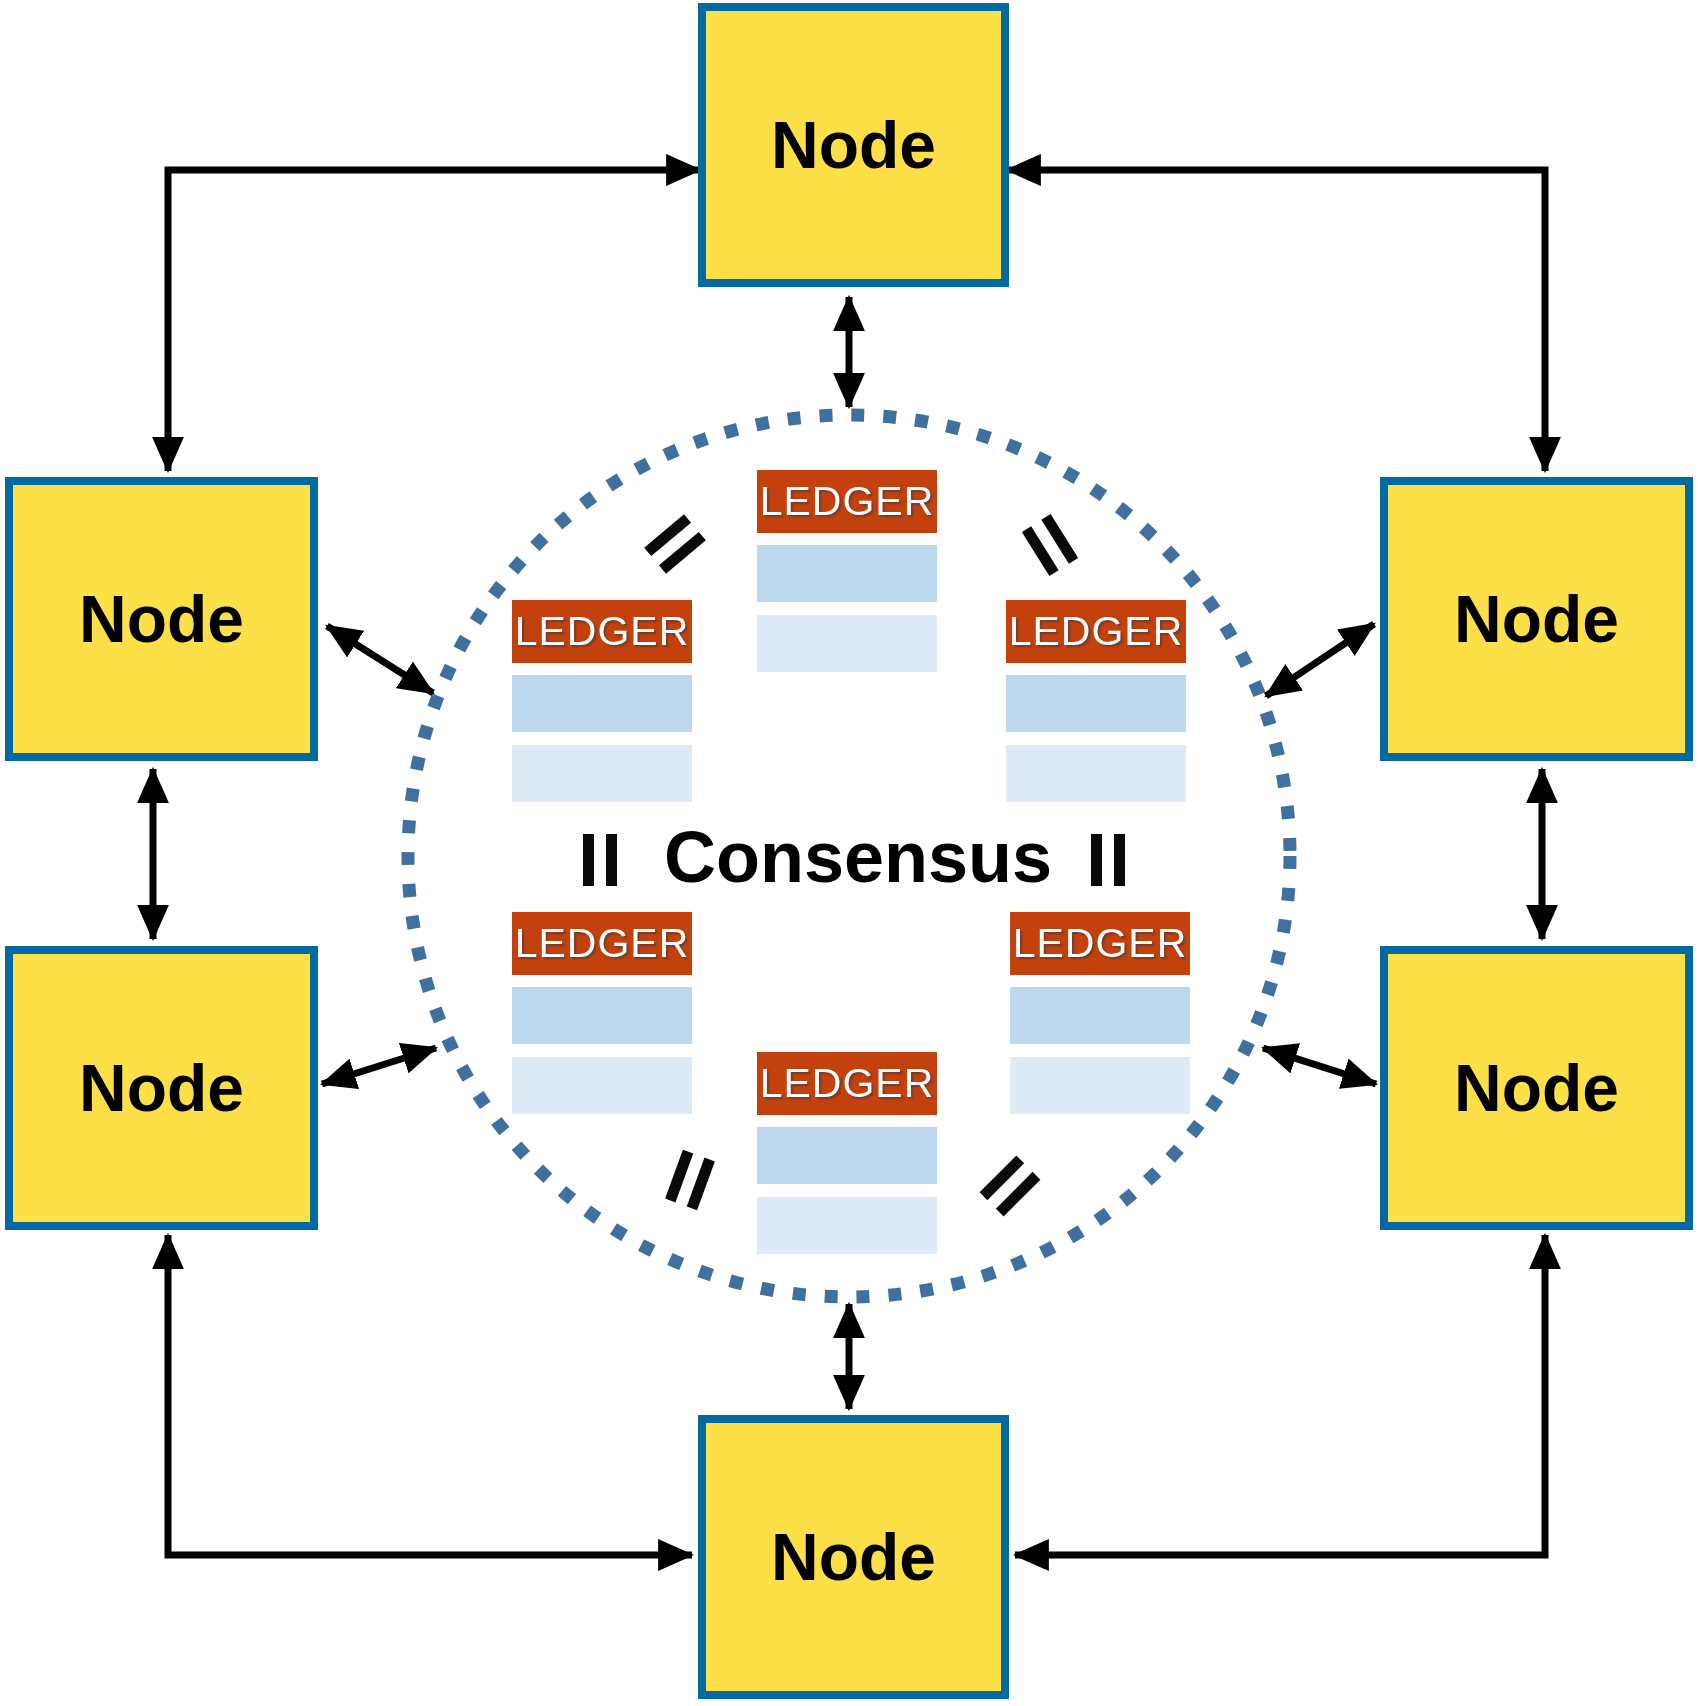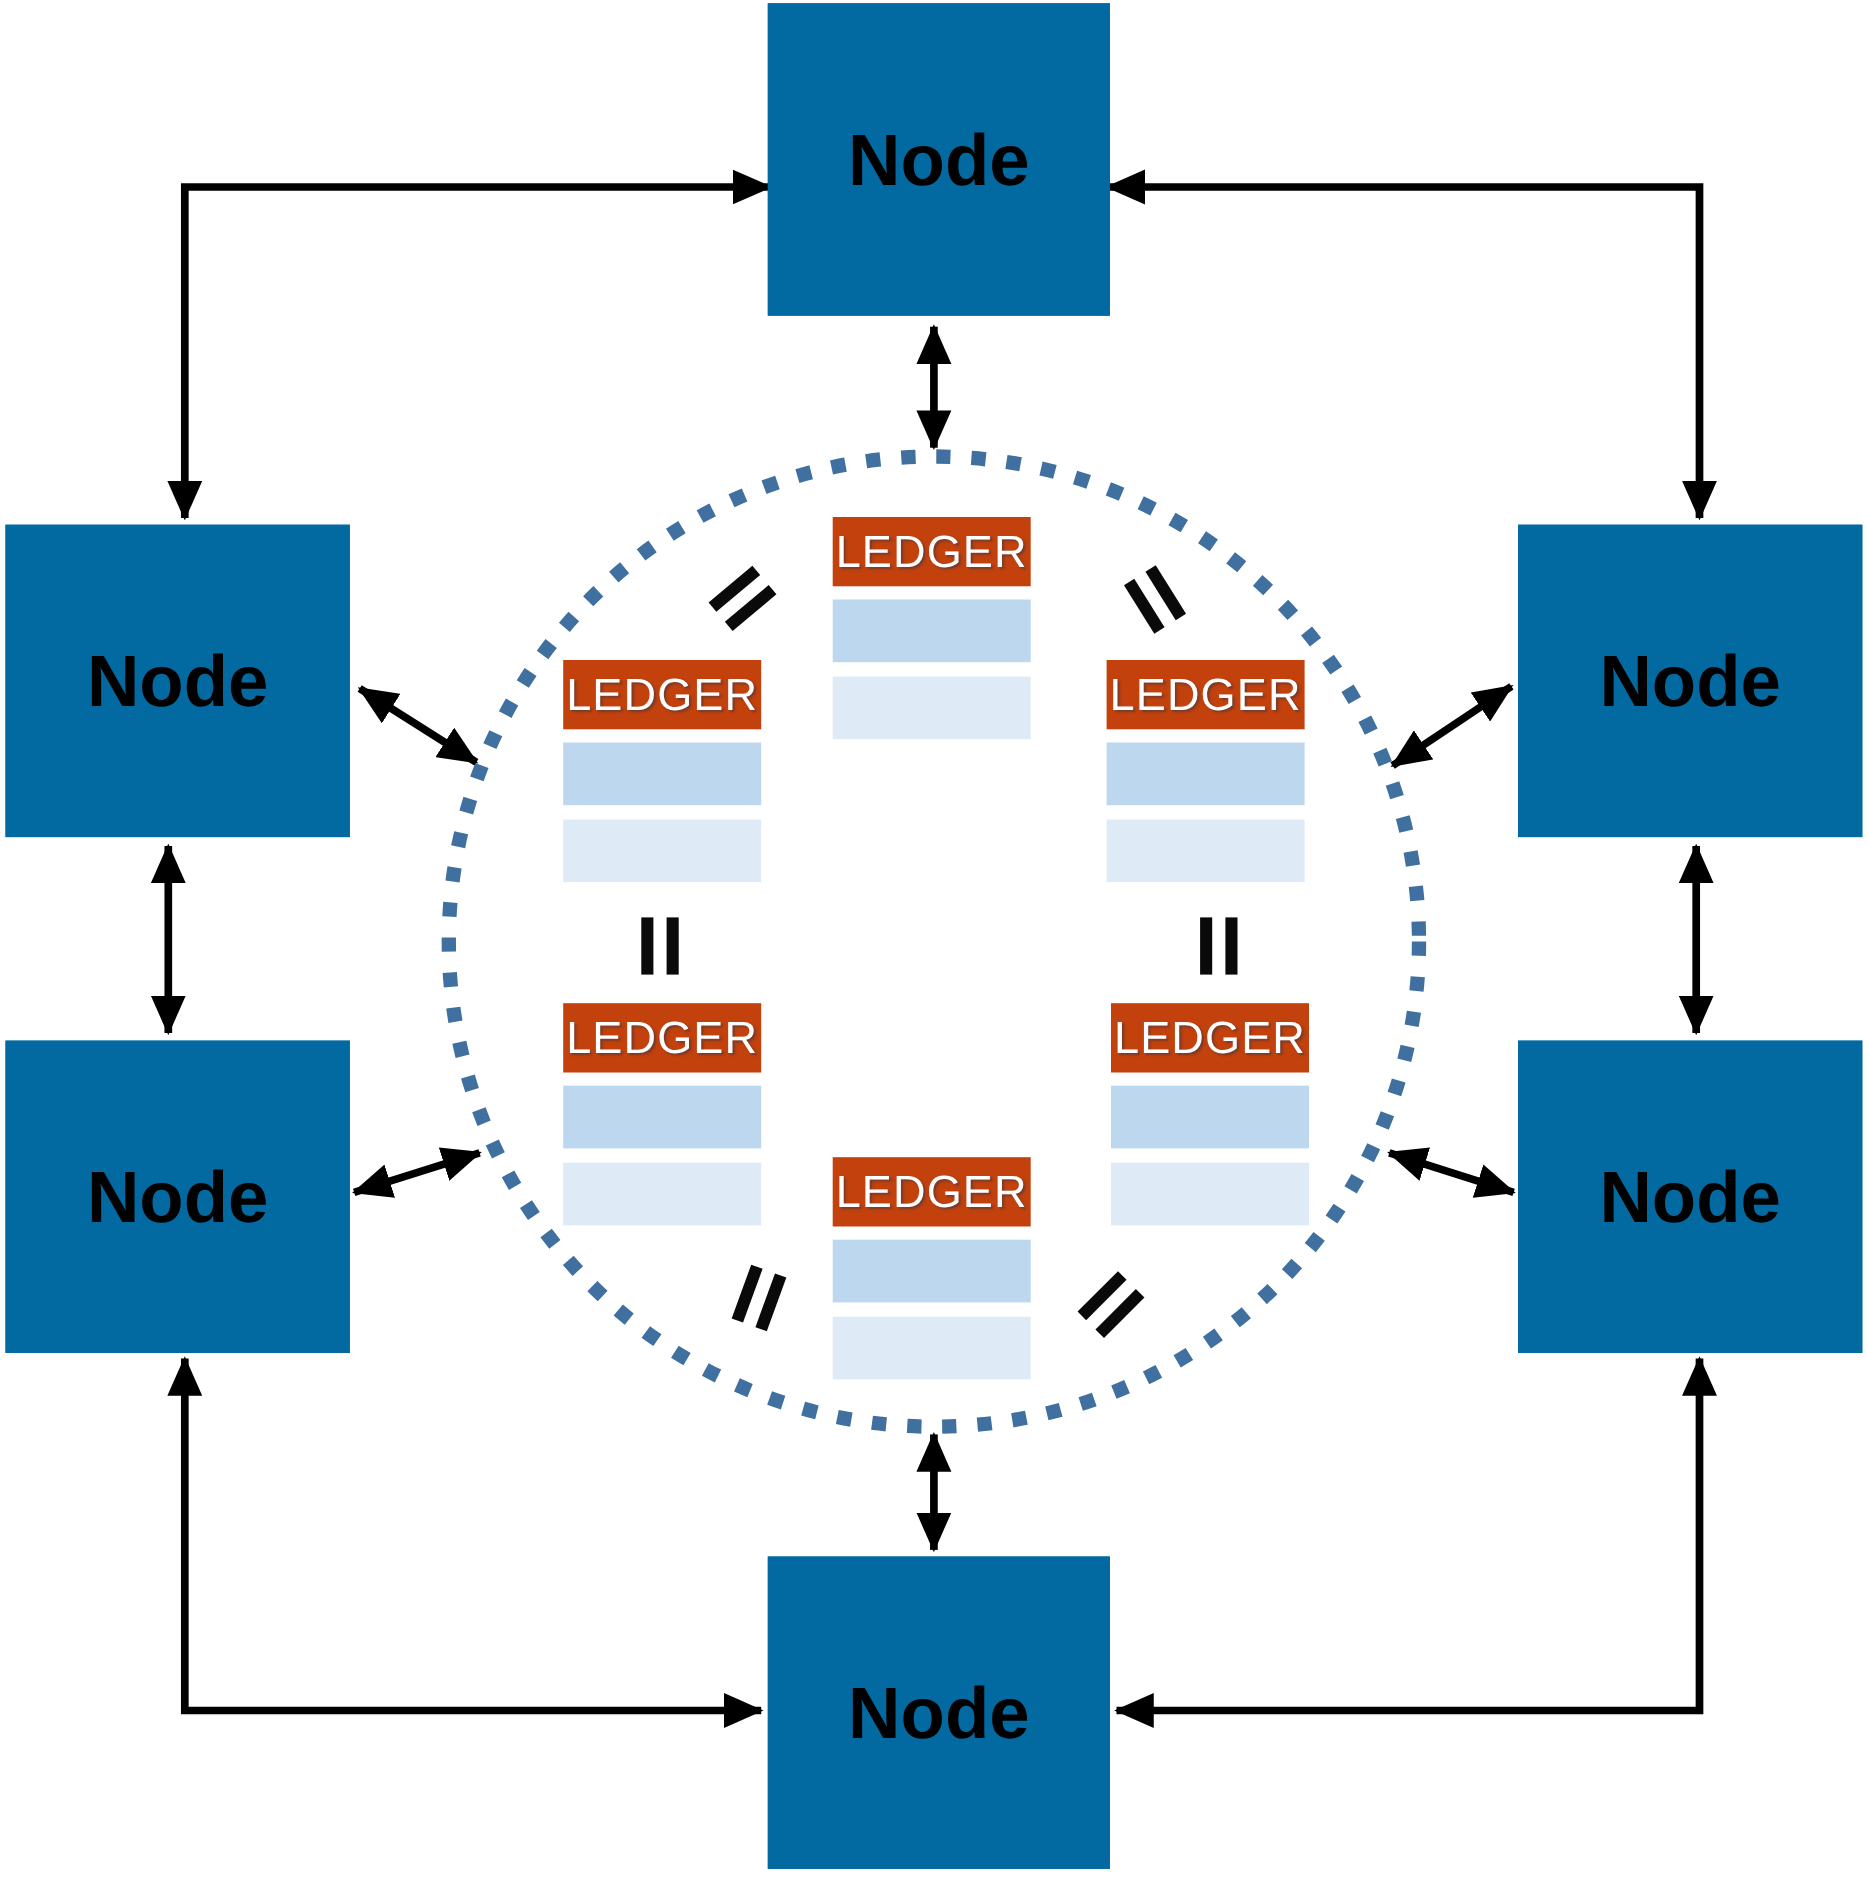--- a/index.html
+++ b/index.html
@@ -8,22 +8,22 @@
     width:1698px;height:1706px;
     background:#ffffff;
     font-family:"Liberation Sans","DejaVu Sans",sans-serif;
     overflow:hidden;
   }
   svg.layer{position:absolute;left:0;top:0;}
 
   
   .node{
     position:absolute;
-    background:#0369a1;
-    border:4px solid #0369a1;
+    background:#fde047;
+    border:8px solid #0369a1;
     display:flex;align-items:center;justify-content:center;
     box-sizing:border-box;
   }
   .node .lbl{
     font-size:66px;font-weight:bold;color:#000000;letter-spacing:0px;
   }
 
   
   .ledger{position:absolute;width:180px;}
   .ledger .lh{
@@ -146,14 +146,15 @@
   </div>
   <div class="eq" style="left:664px;top:1163px;transform:rotate(-70deg);">
     <div class="bar b1"></div>
     <div class="bar b2"></div>
   </div>
   <div class="eq" style="left:984px;top:1169px;transform:rotate(-45deg);">
     <div class="bar b1"></div>
     <div class="bar b2"></div>
   </div>
 
+  <div id="consensus">Consensus</div>
 
 </div>
 
 </body></html>

